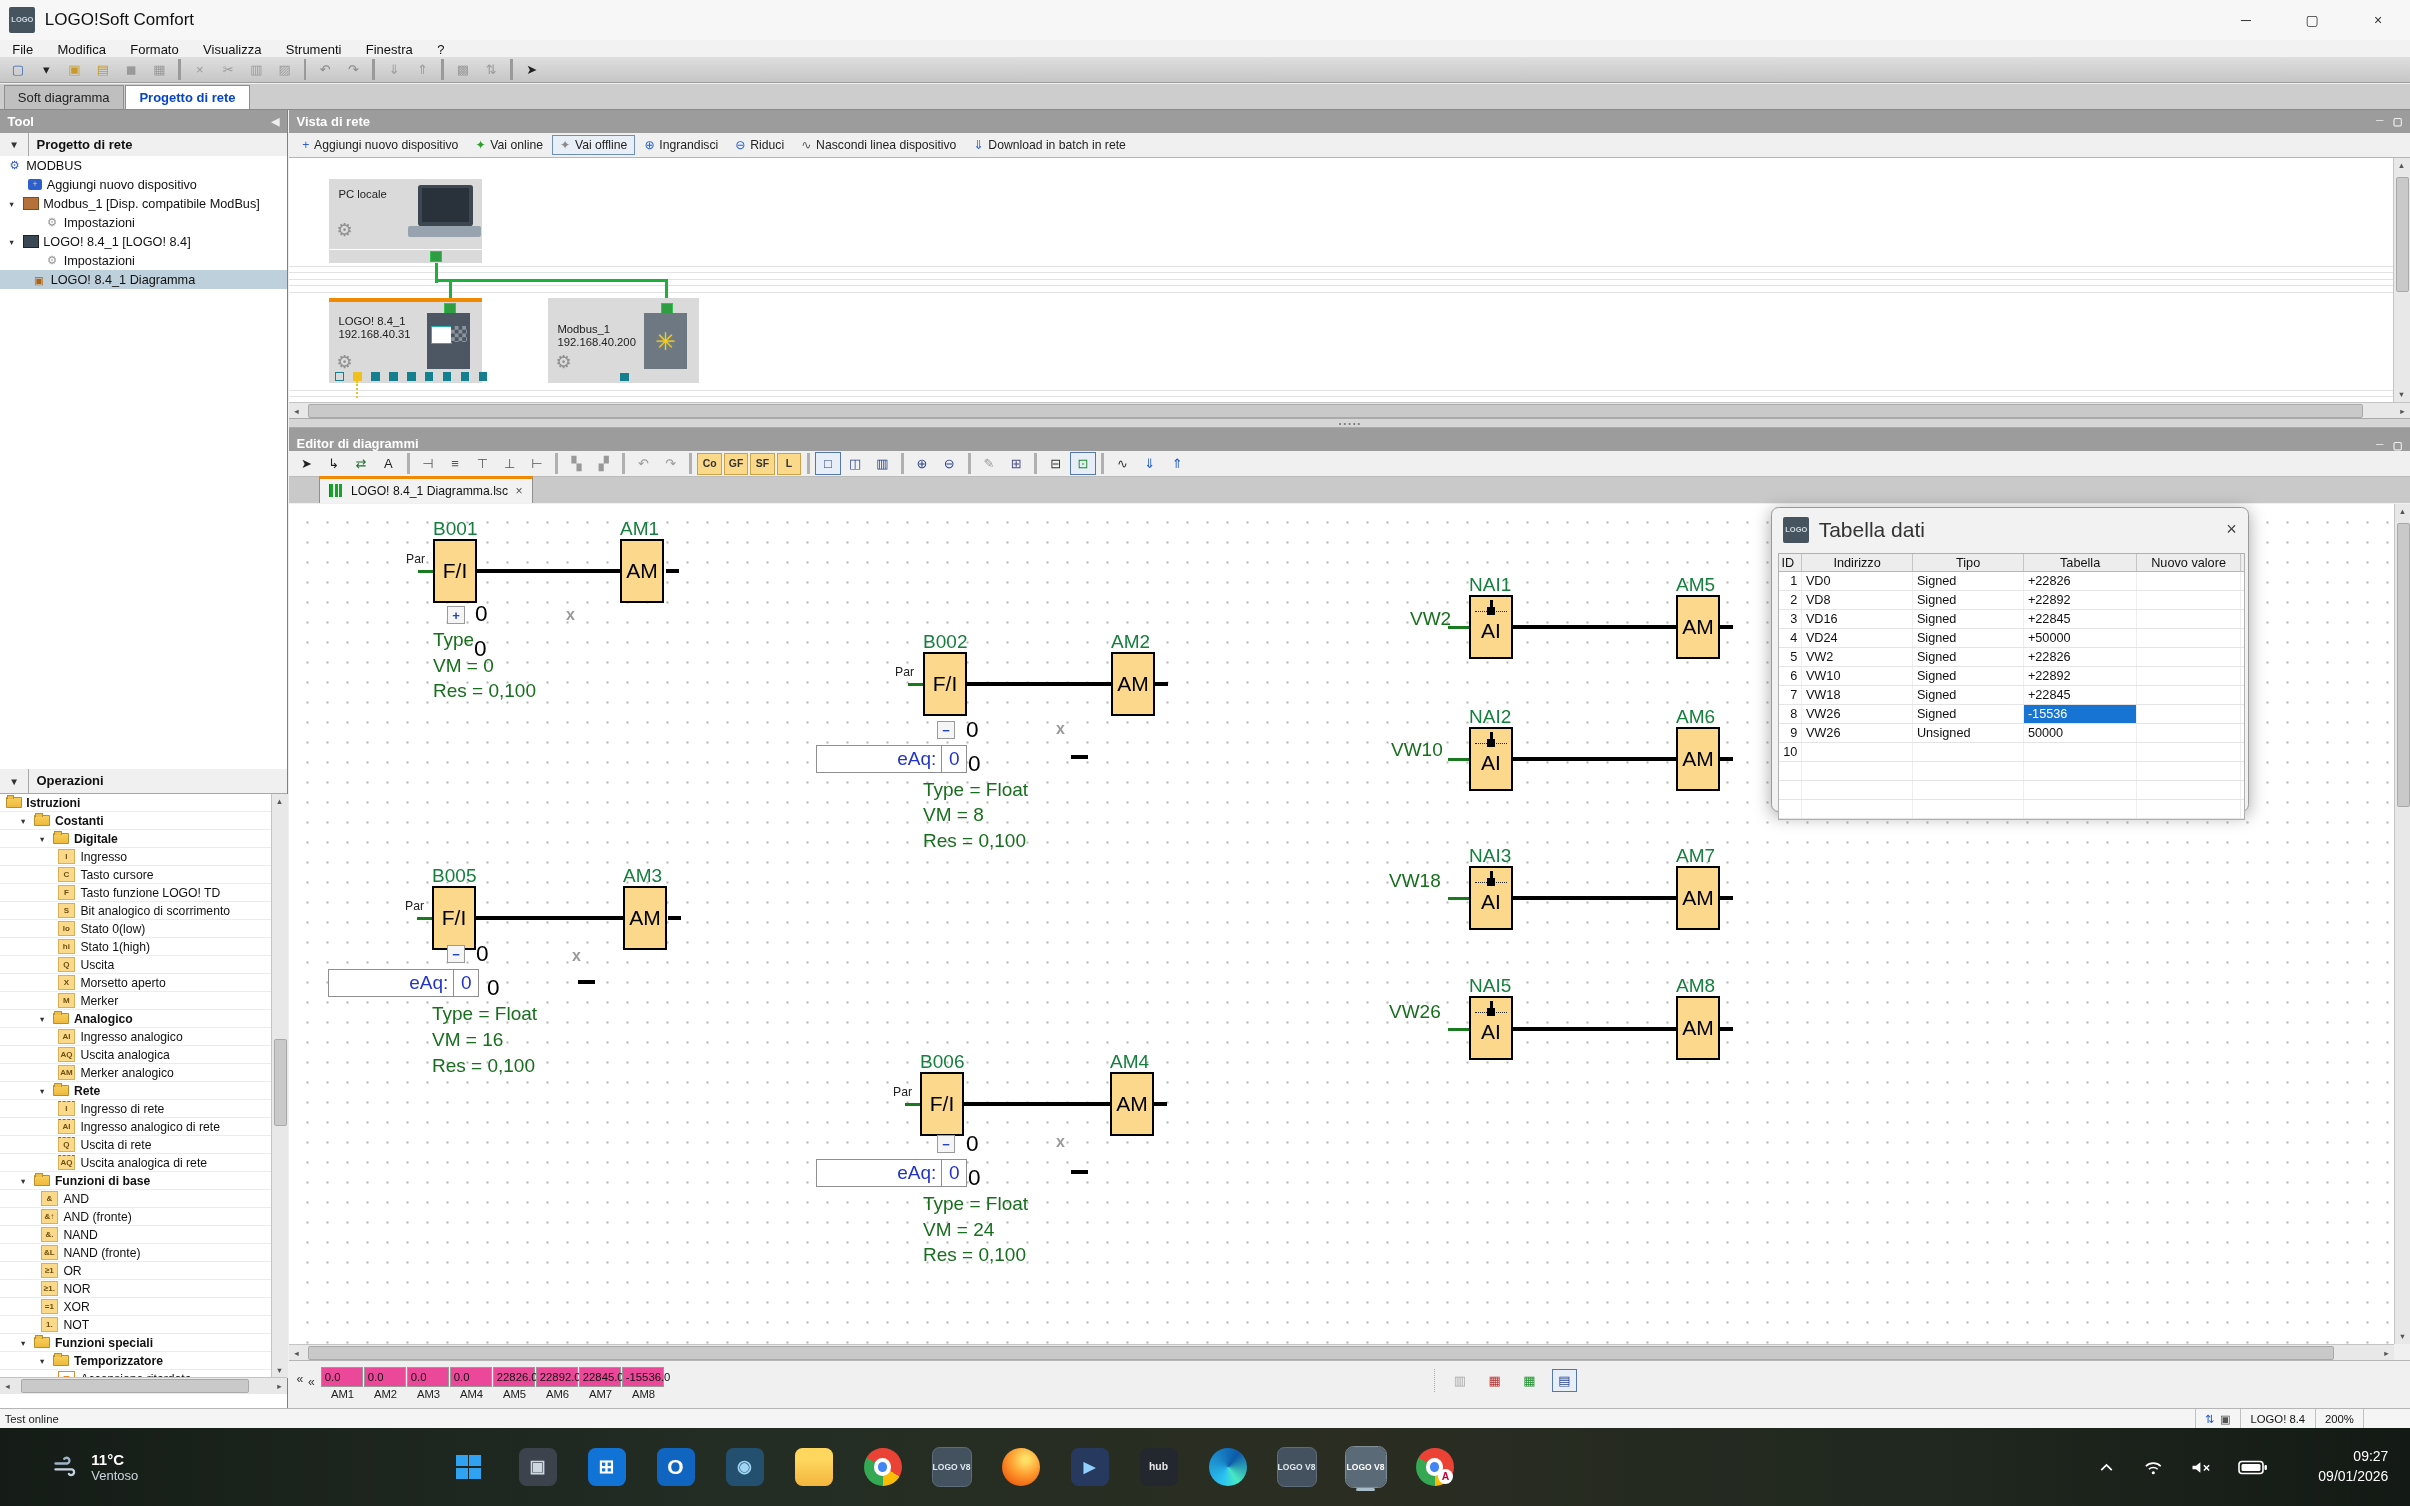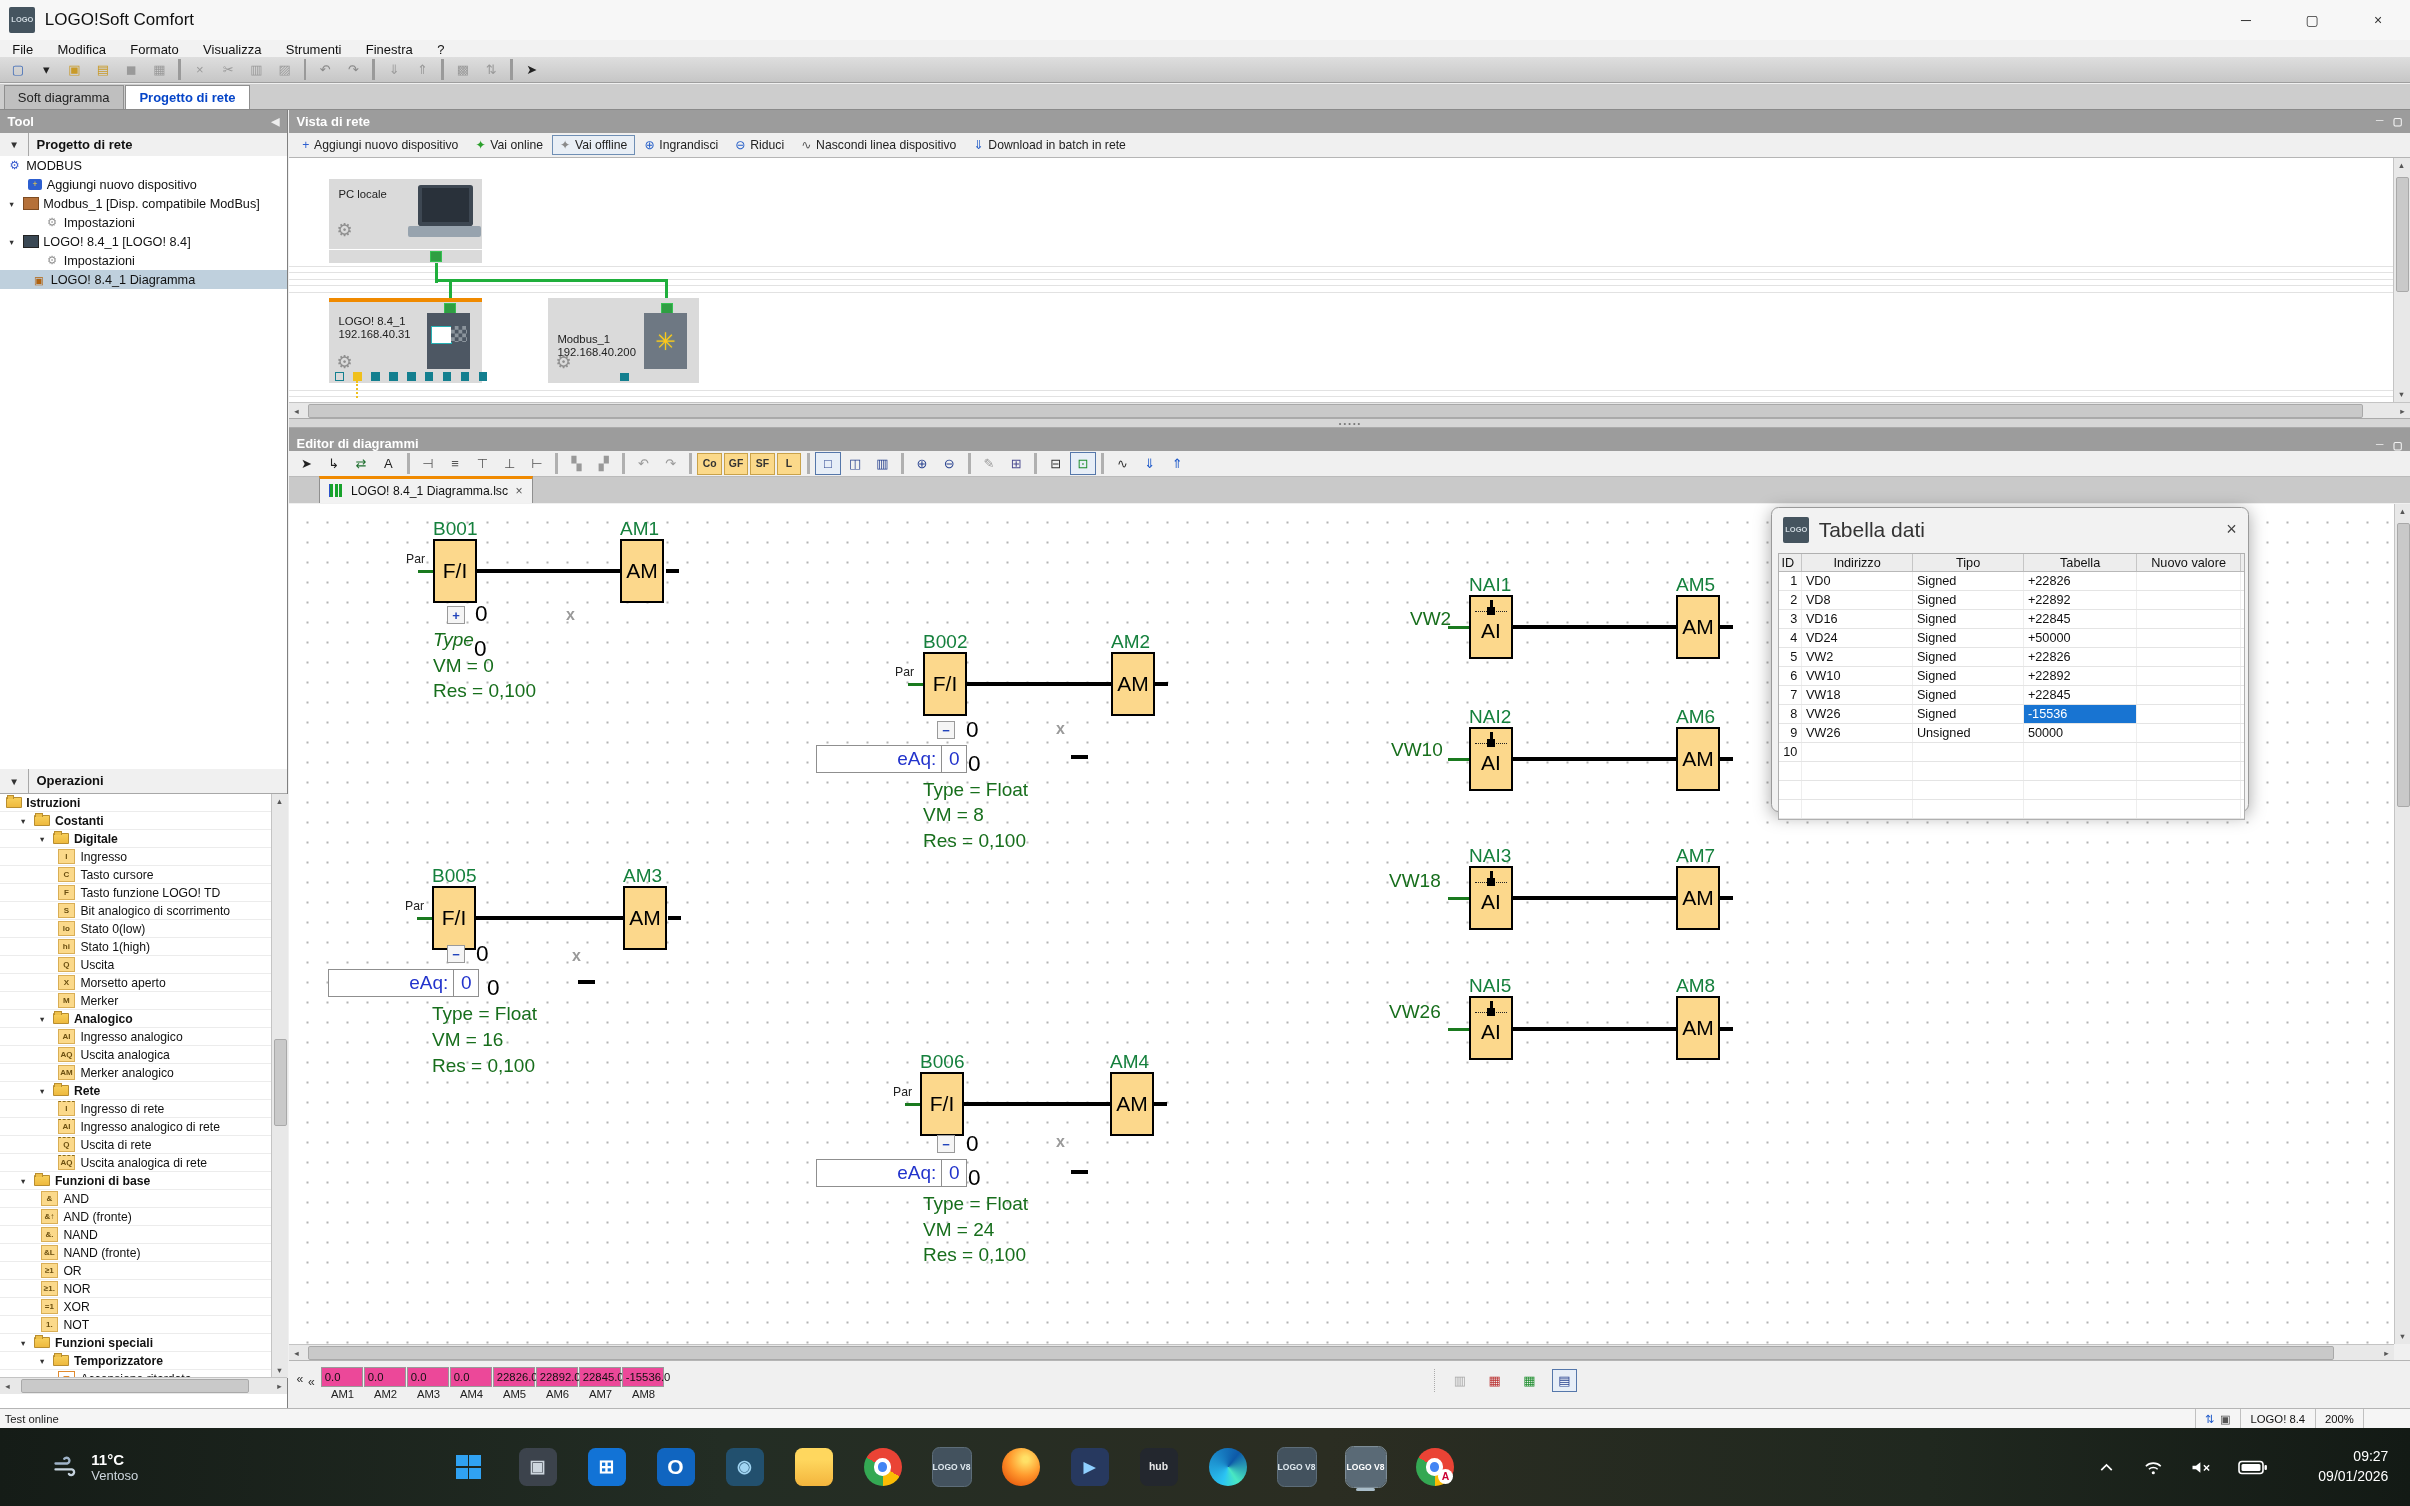--- a/index.html
+++ b/index.html
@@ -541,21 +541,21 @@
           <span class="psq teal"></span>
           <span class="psq teal"></span>
           <span class="psq teal"></span>
           <span class="psq teal"></span>
           <span class="psq teal"></span>
       </div>
     </div>
 
     <div class="dev" style="left:259px;top:140px;width:151px;height:85px;">
       <span class="gport" style="left:113px;top:4.7px;"></span>
-      <div class="dev-name" style="padding-top:35px;">Modbus_1</div>
+      <div class="dev-name" style="padding-top:25px;">Modbus_1</div>
       <div class="dev-ip">192.168.40.200</div>
       <span class="gearg" style="left:7.5px;top:53px;">⚙</span>
       <div class="mod2" style="left:96px;top:15px;width:43px;height:56px;">
         <span class="ast">✳</span>
       </div>
       <div style="position:absolute;left:72px;bottom:1.9px;display:flex;">
         <span class="psq teal"></span>
       </div>
     </div>
 
@@ -734,21 +734,21 @@
       </div>
     <span class="parl" style="left: 117px; top: 48px;">Par</span>
       <span class="parl" style="left: 606px; top: 161px;">Par</span>
       <span class="parl" style="left: 116px; top: 395px;">Par</span>
       <span class="parl" style="left: 604px; top: 581px;">Par</span>
     <span class="vwl" style="left: 1121px; top: 104px;">VW2</span>
       <span class="vwl" style="left: 1102px; top: 235px;">VW10</span>
       <span class="vwl" style="left: 1100px; top: 366px;">VW18</span>
       <span class="vwl" style="left: 1100px; top: 497px;">VW26</span>
     <span class="note num" style="left: 186px; top: 97px;">0</span>
-      <span class="note grn" style="left: 144px; top: 125px; font-style: italic;">Type</span>
+      <span class="note grn" style="left: 144px; top: 125px;">Type</span>
       <span class="note num" style="left: 185px; top: 132px;">0</span>
       <span class="note grn" style="left: 144px; top: 151px;">VM = 0</span>
       <span class="note grn" style="left: 144px; top: 176px;">Res = 0,100</span>
       <span class="note num" style="left: 677px; top: 213px;">0</span>
       <span class="note num" style="left: 679px; top: 247px;">0</span>
       <span class="note grn" style="left: 634px; top: 275px;">Type = Float</span>
       <span class="note grn" style="left: 634px; top: 300px;">VM = 8</span>
       <span class="note grn" style="left: 634px; top: 326px;">Res = 0,100</span>
       <span class="note num" style="left: 187px; top: 437px;">0</span>
       <span class="note num" style="left: 198px; top: 471px;">0</span>

